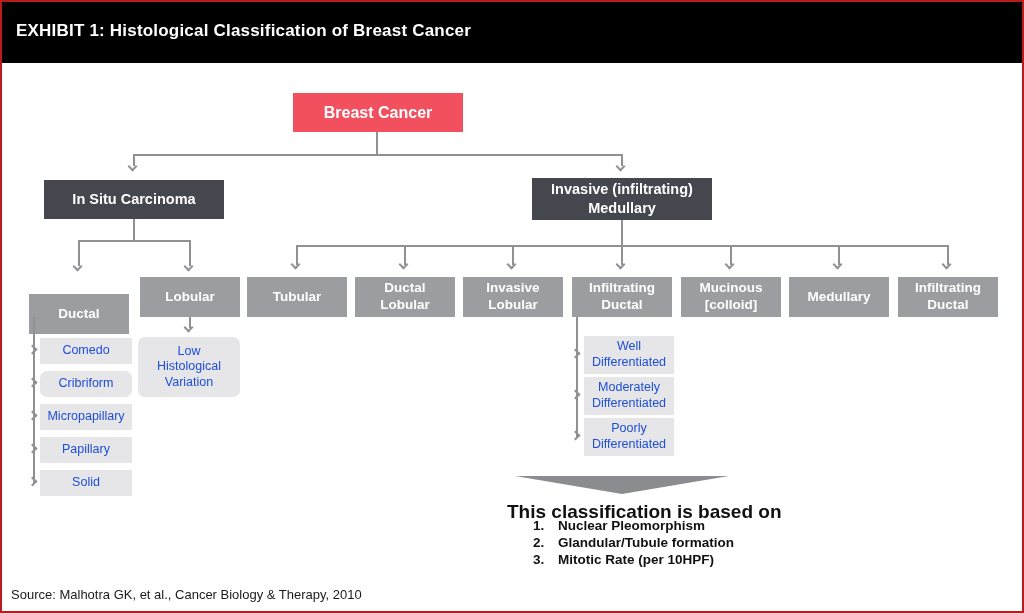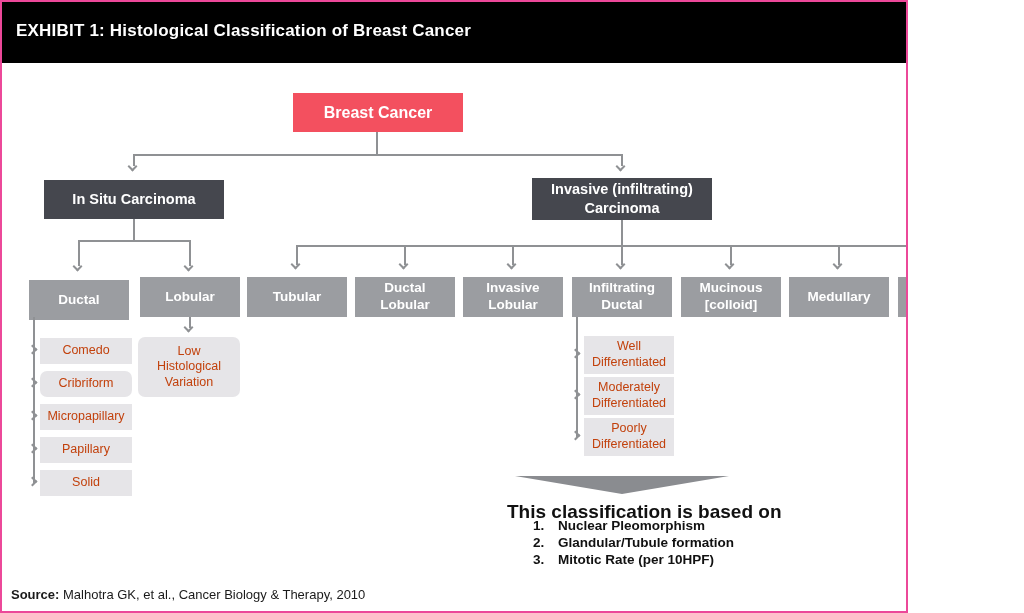--- a/index.html
+++ b/index.html
@@ -1,75 +1,75 @@
 <!DOCTYPE html>
 <html><head>
 <meta charset="utf-8">
 <style>
   * { box-sizing: border-box; margin: 0; padding: 0; }
   body { background: #fff; font-family: "Liberation Sans", sans-serif; }
   .page {
-    position: relative; width: 908px; height: 613px;
-    background: #ffffff; border: 2px solid #ec4899; overflow: hidden;
+    position: relative; width: 1024px; height: 613px;
+    background: #ffffff; border: 2px solid #b91c1c; overflow: hidden;
   }
   .hdr {
     position: absolute; left: 0; top: 0; width: 1020px; height: 61px;
     background: #000;
   }
   .hdr-title {
     position: absolute; left: 14px; top: 19px;
     color: #fff; font-size: 17px; font-weight: bold; letter-spacing: 0.2px;
   }
   .box {
     position: absolute; display: flex; align-items: center; justify-content: center;
     text-align: center; font-weight: bold;
   }
   .root-box { background: #f3505f; color: #fff; font-size: 16px; }
   .dark-box { background: #45474e; color: #fff; font-size: 14.5px; line-height: 1.3; padding: 0 10px; }
   .mid-box  { background: #9b9da1; color: #fff; font-size: 13.5px; line-height: 1.25; padding: 0 6px; }
-  .light-box{ background: #e6e5e8; color: #c2410c; font-weight: normal; font-size: 12.5px; line-height: 1.25; padding: 0 8px; }
+  .light-box{ background: #e6e5e8; color: #1d4ed8; font-weight: normal; font-size: 12.5px; line-height: 1.25; padding: 0 8px; }
   .hl, .vl { position: absolute; background: #8f9194; }
   .hl { height: 2px; } .vl { width: 2px; }
   .chev {
     position: absolute; width: 7px; height: 7px;
     border-right: 2px solid #8f9194; border-bottom: 2px solid #8f9194;
   }
   .chev.down  { transform: rotate(45deg); }
   .chev.right { transform: rotate(-45deg); }
   .big-triangle {
     position: absolute; left: 513px; top: 474px; width: 0; height: 0;
     border-left: 107px solid transparent; border-right: 107px solid transparent;
     border-top: 18px solid #8a8c90;
   }
   .note-intro { position: absolute; left: 505px; top: 499px; font-size: 19px; font-weight: bold; color: #111; }
   .note-row { position: absolute; left: 531px; display: flex; font-size: 13.5px; font-weight: bold; color: #111; }
   .note-num { width: 25px; }
   .src { position: absolute; left: 9px; top: 585px; font-size: 13px; color: #1a1a1a; }
-  .src b { font-weight: bold; }
+  .src b { font-weight: normal; }
 </style>
 </head>
 <body>
 
 <div class="page">
 
   <div class="hdr">
     <div class="hdr-title">EXHIBIT 1: Histological Classification of Breast Cancer</div>
   </div>
 
   <div class="box root-box" style="left:291px; top:91px; width:170px; height:39px;">Breast Cancer</div>
 
   <div class="vl" style="left:374px; top:130px; height:24px;"></div>
   <div class="hl" style="left:131px; top:152px; width:490px;"></div>
   <div class="vl" style="left:131px; top:152px; height:12px;"></div>
   <div class="chev down" style="left:127px; top:161px;"></div>
   <div class="vl" style="left:619px; top:152px; height:12px;"></div>
   <div class="chev down" style="left:615px; top:161px;"></div>
 
   <div class="box dark-box" style="left:42px; top:178px; width:180px; height:39px;">In Situ Carcinoma</div>
-  <div class="box dark-box" style="left:530px; top:176px; width:180px; height:42px;">Invasive (infiltrating) Carcinoma</div>
+  <div class="box dark-box" style="left:530px; top:176px; width:180px; height:42px;">Invasive (infiltrating) Medullary</div>
 
   <div class="vl" style="left:131px; top:217px; height:23px;"></div>
   <div class="hl" style="left:76px; top:238px; width:113px;"></div>
   <div class="vl" style="left:76px; top:238px; height:26px;"></div>
   <div class="chev down" style="left:72px; top:261px;"></div>
   <div class="vl" style="left:187px; top:238px; height:26px;"></div>
   <div class="chev down" style="left:183px; top:261px;"></div>
 
   <div class="vl" style="left:619px; top:218px; height:27px;"></div>
   <div class="hl" style="left:294px; top:243px; width:653px;"></div>
@@ -81,21 +81,21 @@
   <div class="chev down" style="left:506px; top:259px;"></div>
   <div class="vl" style="left:619px; top:243px; height:20px;"></div>
   <div class="chev down" style="left:615px; top:259px;"></div>
   <div class="vl" style="left:728px; top:243px; height:20px;"></div>
   <div class="chev down" style="left:724px; top:259px;"></div>
   <div class="vl" style="left:836px; top:243px; height:20px;"></div>
   <div class="chev down" style="left:832px; top:259px;"></div>
   <div class="vl" style="left:945px; top:243px; height:20px;"></div>
   <div class="chev down" style="left:941px; top:259px;"></div>
 
-  <div class="box mid-box" style="left:27px;  top:278px; width:100px; height:40px;">Ductal</div>
+  <div class="box mid-box" style="left:27px;  top:292px; width:100px; height:40px;">Ductal</div>
   <div class="box mid-box" style="left:138px; top:275px; width:100px; height:40px;">Lobular</div>
   <div class="box mid-box" style="left:245px; top:275px; width:100px; height:40px;">Tubular</div>
   <div class="box mid-box" style="left:353px; top:275px; width:100px; height:40px;">Ductal Lobular</div>
   <div class="box mid-box" style="left:461px; top:275px; width:100px; height:40px;">Invasive Lobular</div>
   <div class="box mid-box" style="left:570px; top:275px; width:100px; height:40px;">Infiltrating Ductal</div>
   <div class="box mid-box" style="left:679px; top:275px; width:100px; height:40px;">Mucinous [colloid]</div>
   <div class="box mid-box" style="left:787px; top:275px; width:100px; height:40px;">Medullary</div>
   <div class="box mid-box" style="left:896px; top:275px; width:100px; height:40px;">Infiltrating Ductal</div>
 
   <div class="vl" style="left:31px; top:315px; height:167px;"></div>

